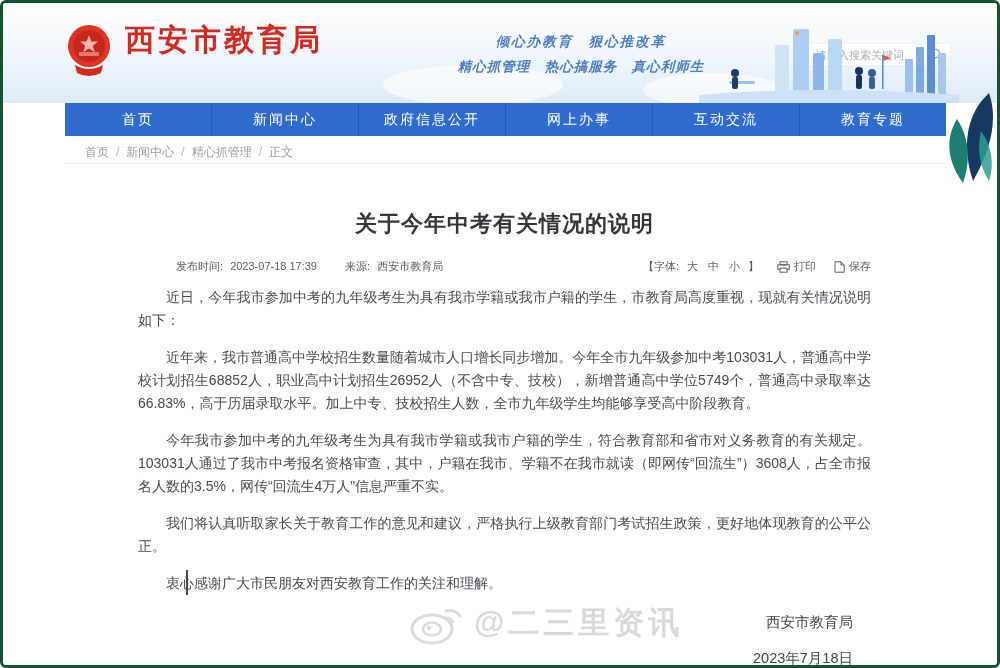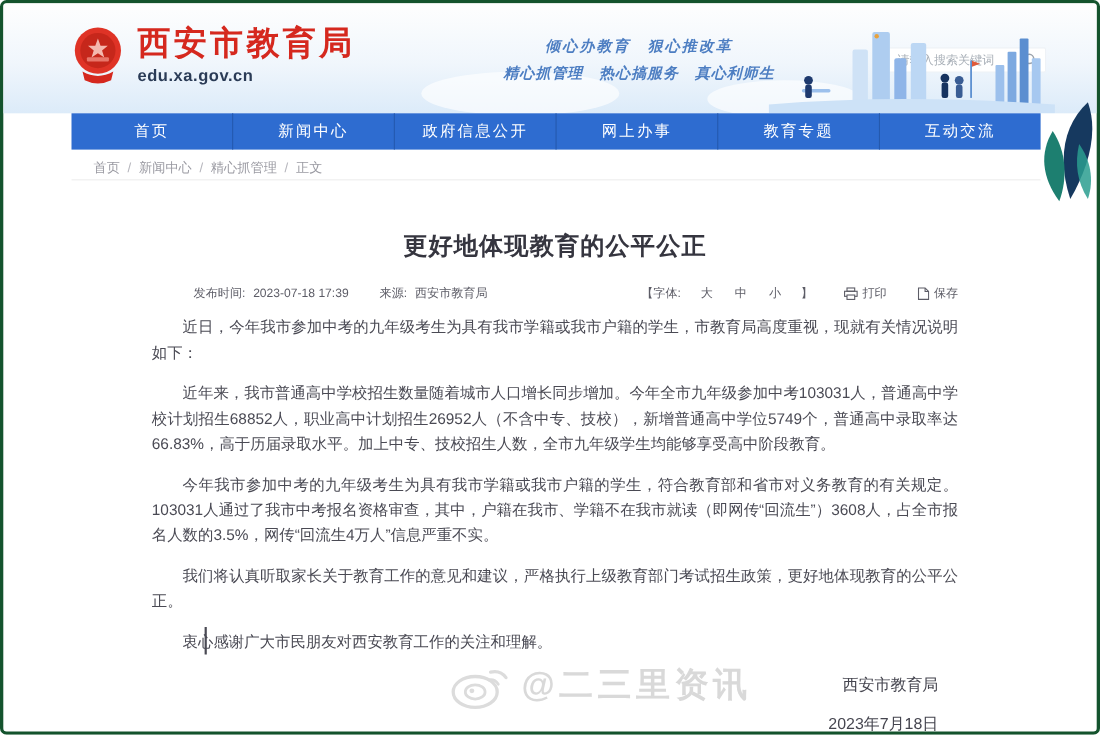--- a/index.html
+++ b/index.html
@@ -68,21 +68,21 @@
     letter-spacing:1px;
   }
   .meta-row {
     position:absolute; left:135px; top:256px; width:733px;
     display:flex; justify-content:space-between; align-items:flex-start;
     font-size:11px; color:#5c5c66;
   }
   .meta-left { padding-left:38px; }
   .meta-left span { margin-right:4px; }
   .meta-gap { display:inline-block; width:14px; }
-  .meta-right { display:flex; align-items:center; gap:16px; }
+  .meta-right { display:flex; align-items:center; gap:6px; }
   .size-opt { cursor:pointer; margin:0 2px; }
   .meta-act { display:flex; align-items:center; cursor:pointer; margin-left:12px; }
   .meta-act svg { margin-right:4px; }
   .body-text {
     position:absolute; left:135px; top:283px; width:733px;
     font-size:14px; line-height:23px; color:#4a4a54; text-align:justify;
   }
   .body-text p { text-indent:2em; margin-bottom:14px; }
   .text-cursor {
     position:absolute; left:183px; top:567px; width:2px; height:25px; background:#4a4a54;
@@ -111,21 +111,20 @@
     <div class="logo-area">
       <svg class="emblem" viewBox="0 0 48 54">
         <circle cx="24" cy="23" r="21" fill="#df3326"></circle>
         <circle cx="24" cy="23" r="16" fill="#c6271b"></circle>
         <polygon points="24,12 26.4,18.6 33,18.6 27.8,22.8 29.8,29.2 24,25.4 18.2,29.2 20.2,22.8 15,18.6 21.6,18.6" fill="#f4b8ae"></polygon>
         <rect x="14" y="29" width="20" height="4" rx="1" fill="#e8766a"></rect>
         <path d="M10 42 Q24 50 38 42 L36 50 Q24 56 12 50 Z" fill="#d5281e"></path>
       </svg>
       <div class="site-text">
         <div class="site-name">西安市教育局</div>
-        <div class="site-domain">edu.xa.gov.cn</div>
       </div>
     </div>
 
     <div class="slogan">
       <div class="slogan-l1">倾心办教育　狠心推改革</div>
       <div class="slogan-l2">精心抓管理　热心搞服务　真心利师生</div>
     </div>
 
     <div class="search-box">
       <input class="search-input" type="text" placeholder="请输入搜索关键词" style="">
@@ -156,41 +155,41 @@
       <rect x="213" y="40" width="1.6" height="34" fill="#5b8ed0"></rect>
       <path d="M30 80 Q150 70 290 80 L290 88 L30 88 Z" fill="#cde2f7"></path>
     </svg>
   </div>
 
   <div class="nav">
     <div class="nav-item">首页</div>
     <div class="nav-item">新闻中心</div>
     <div class="nav-item">政府信息公开</div>
     <div class="nav-item">网上办事</div>
+    <div class="nav-item">互动交流</div>
     <div class="nav-item">教育专题</div>
-    <div class="nav-item">互动交流</div>
   </div>
 
   <svg class="corner-art" viewBox="0 0 78 100">
     <path d="M70 2 C48 22 42 54 54 90 C70 62 80 30 70 2 Z" fill="#16395f"></path>
     <path d="M38 28 C26 48 28 70 44 92 C52 70 50 46 38 28 Z" fill="#1d7f70"></path>
     <path d="M62 40 C58 58 60 74 70 90 C76 72 72 54 62 40 Z" fill="#2a9d8f" opacity=".85"></path>
   </svg>
 
   <div class="breadcrumb">
     <span class="crumb">首页</span>
     <span class="crumb-sep">/</span>
     <span class="crumb">新闻中心</span>
     <span class="crumb-sep">/</span>
     <span class="crumb">精心抓管理</span>
     <span class="crumb-sep">/</span>
     <span class="crumb crumb-current">正文</span>
   </div>
 
-  <div class="article-title">更好地体现教育的公平公正</div>
+  <div class="article-title">关于今年中考有关情况的说明</div>
 
   <div class="meta-row">
     <div class="meta-left">
       <span>发布时间:</span>
       <span>2023-07-18 17:39</span>
       <span class="meta-gap"></span>
       <span>来源:</span>
       <span>西安市教育局</span>
     </div>
     <div class="meta-right">

